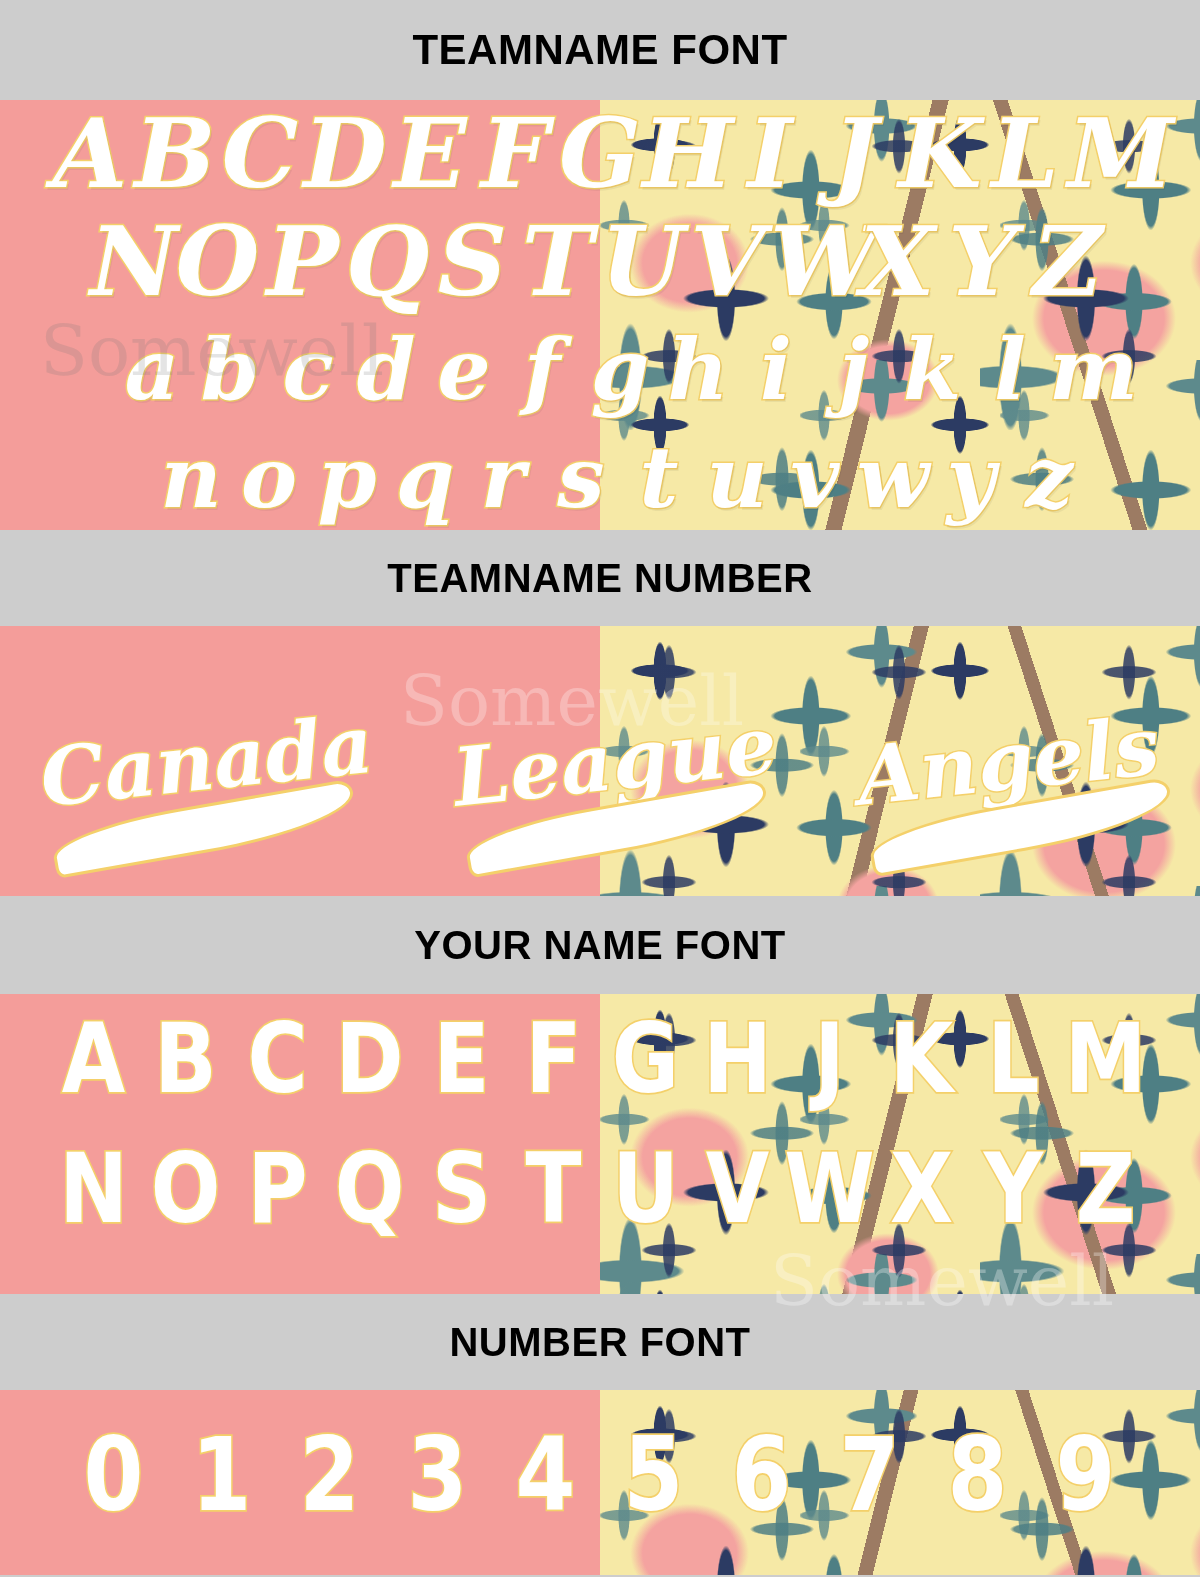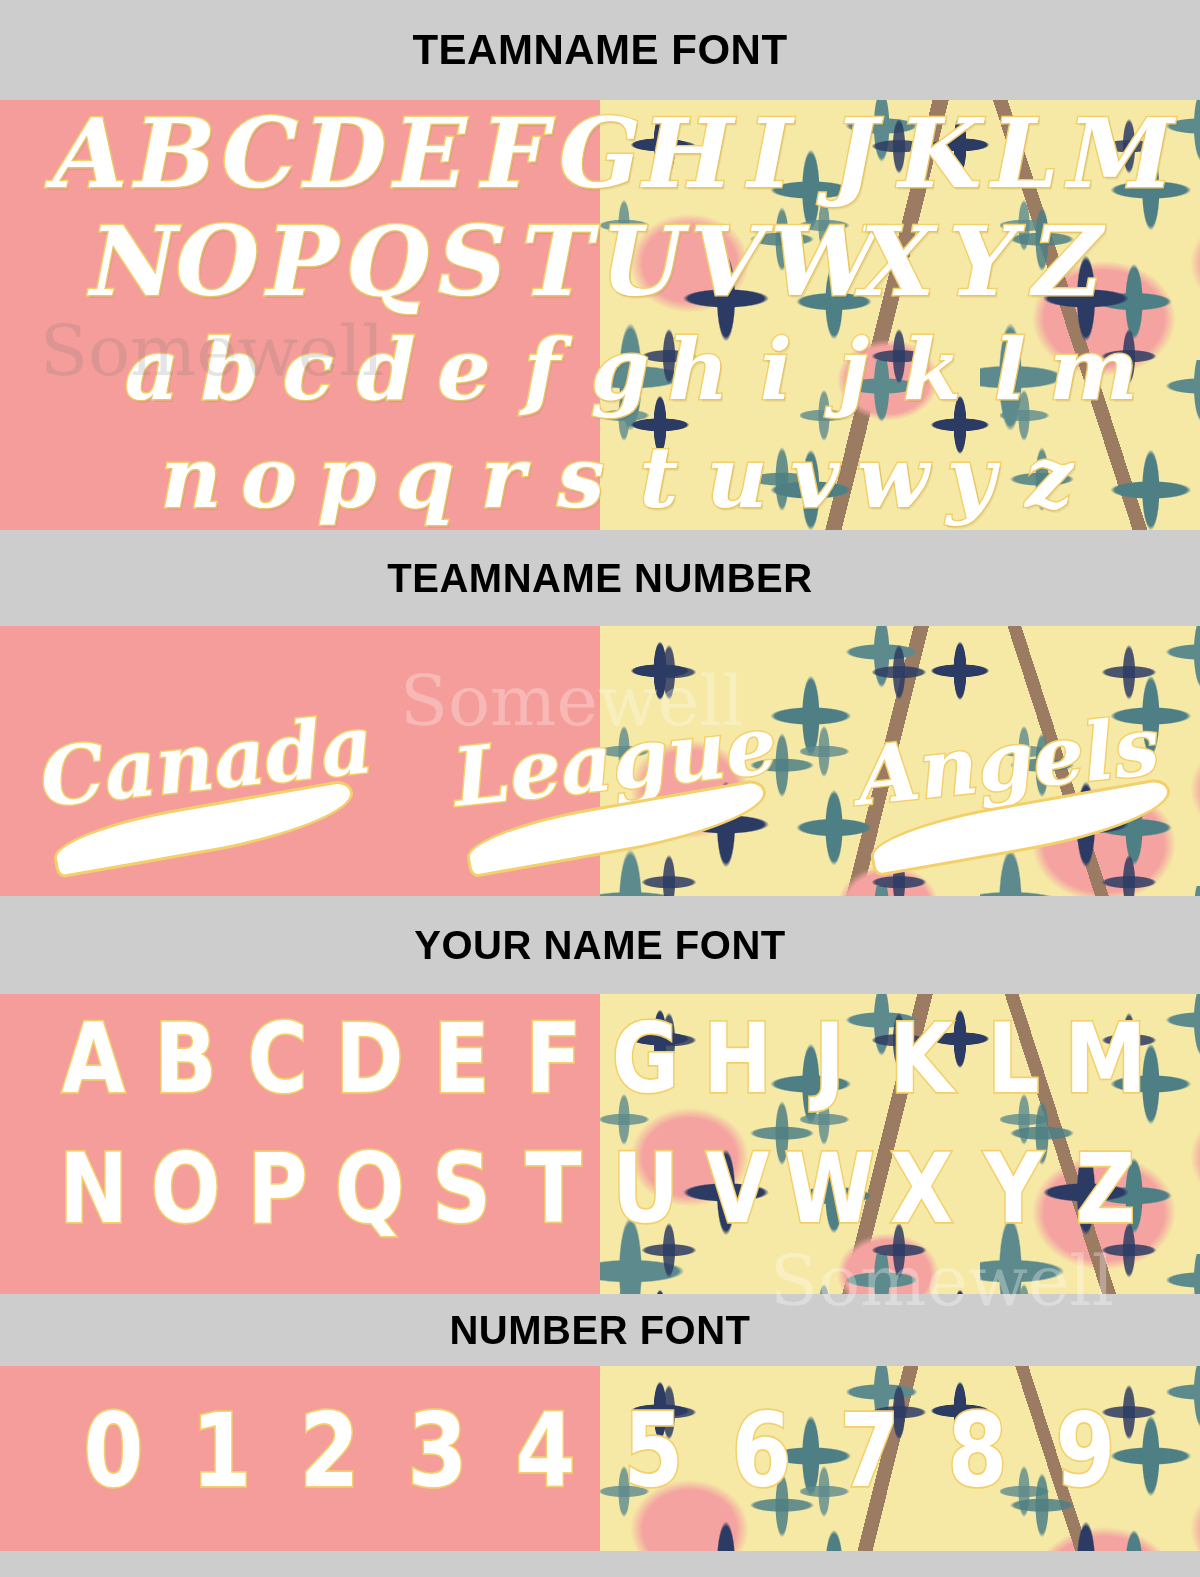--- a/index.html
+++ b/index.html
@@ -28,21 +28,21 @@
     font-weight: bold;
     color: #000;
     letter-spacing: 0.5px;
     display: flex;
     align-items: center;
     justify-content: center;
   }
   .band-1 { height: 100px; font-size: 42px; }
   .band-2 { height: 96px;  font-size: 40px; }
   .band-3 { height: 98px;  font-size: 40px; }
-  .band-4 { height: 72px;  font-size: 40px; }
+  .band-4 { height: 96px;  font-size: 40px; }
 
   
   .panel {
     position: relative;
     width: 100%;
     overflow: hidden;
     background: #f49d9a;
   }
   .panel-left-bg {
     position: absolute;

